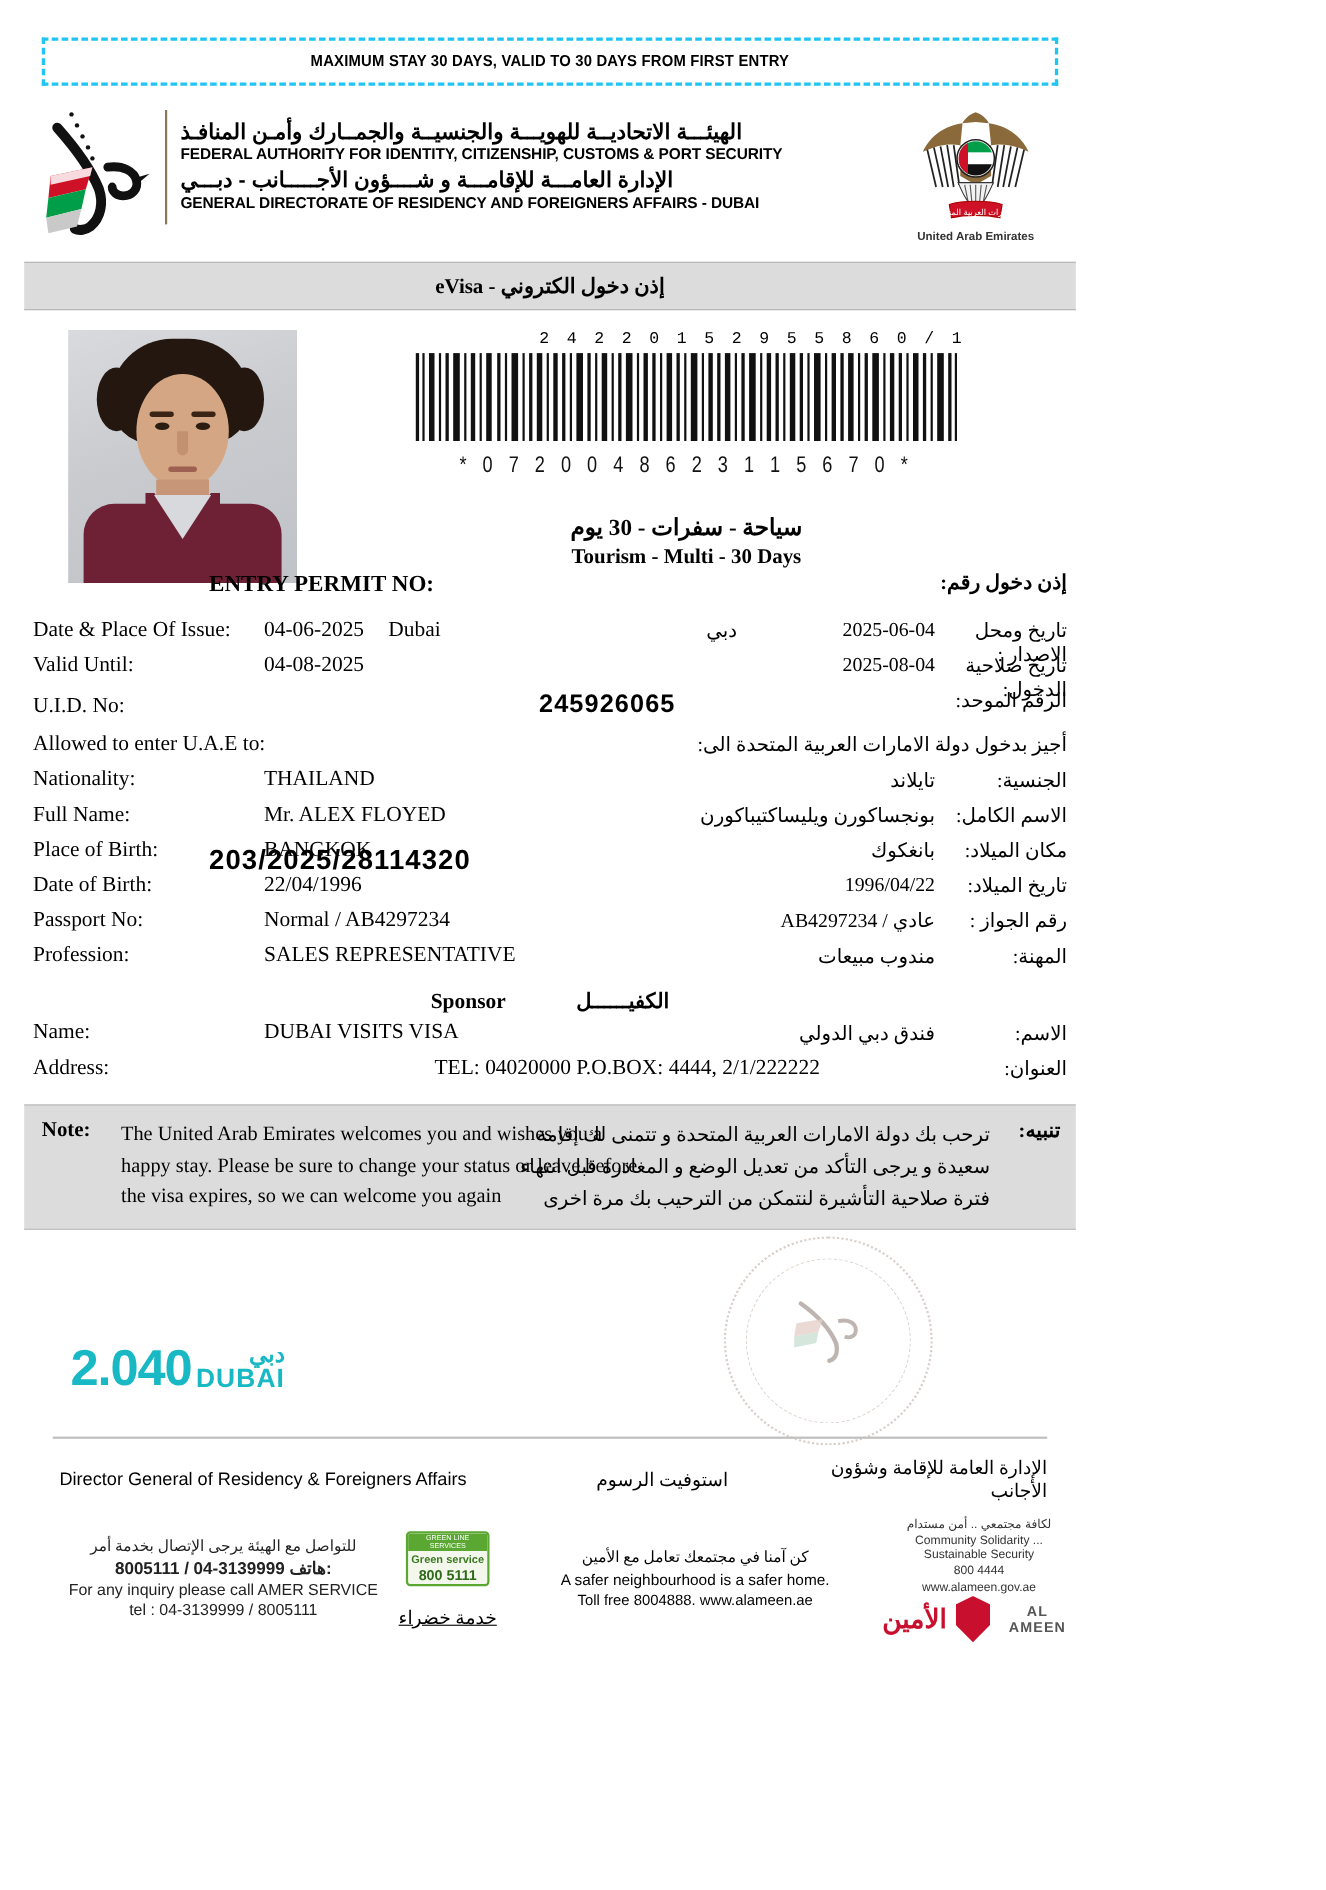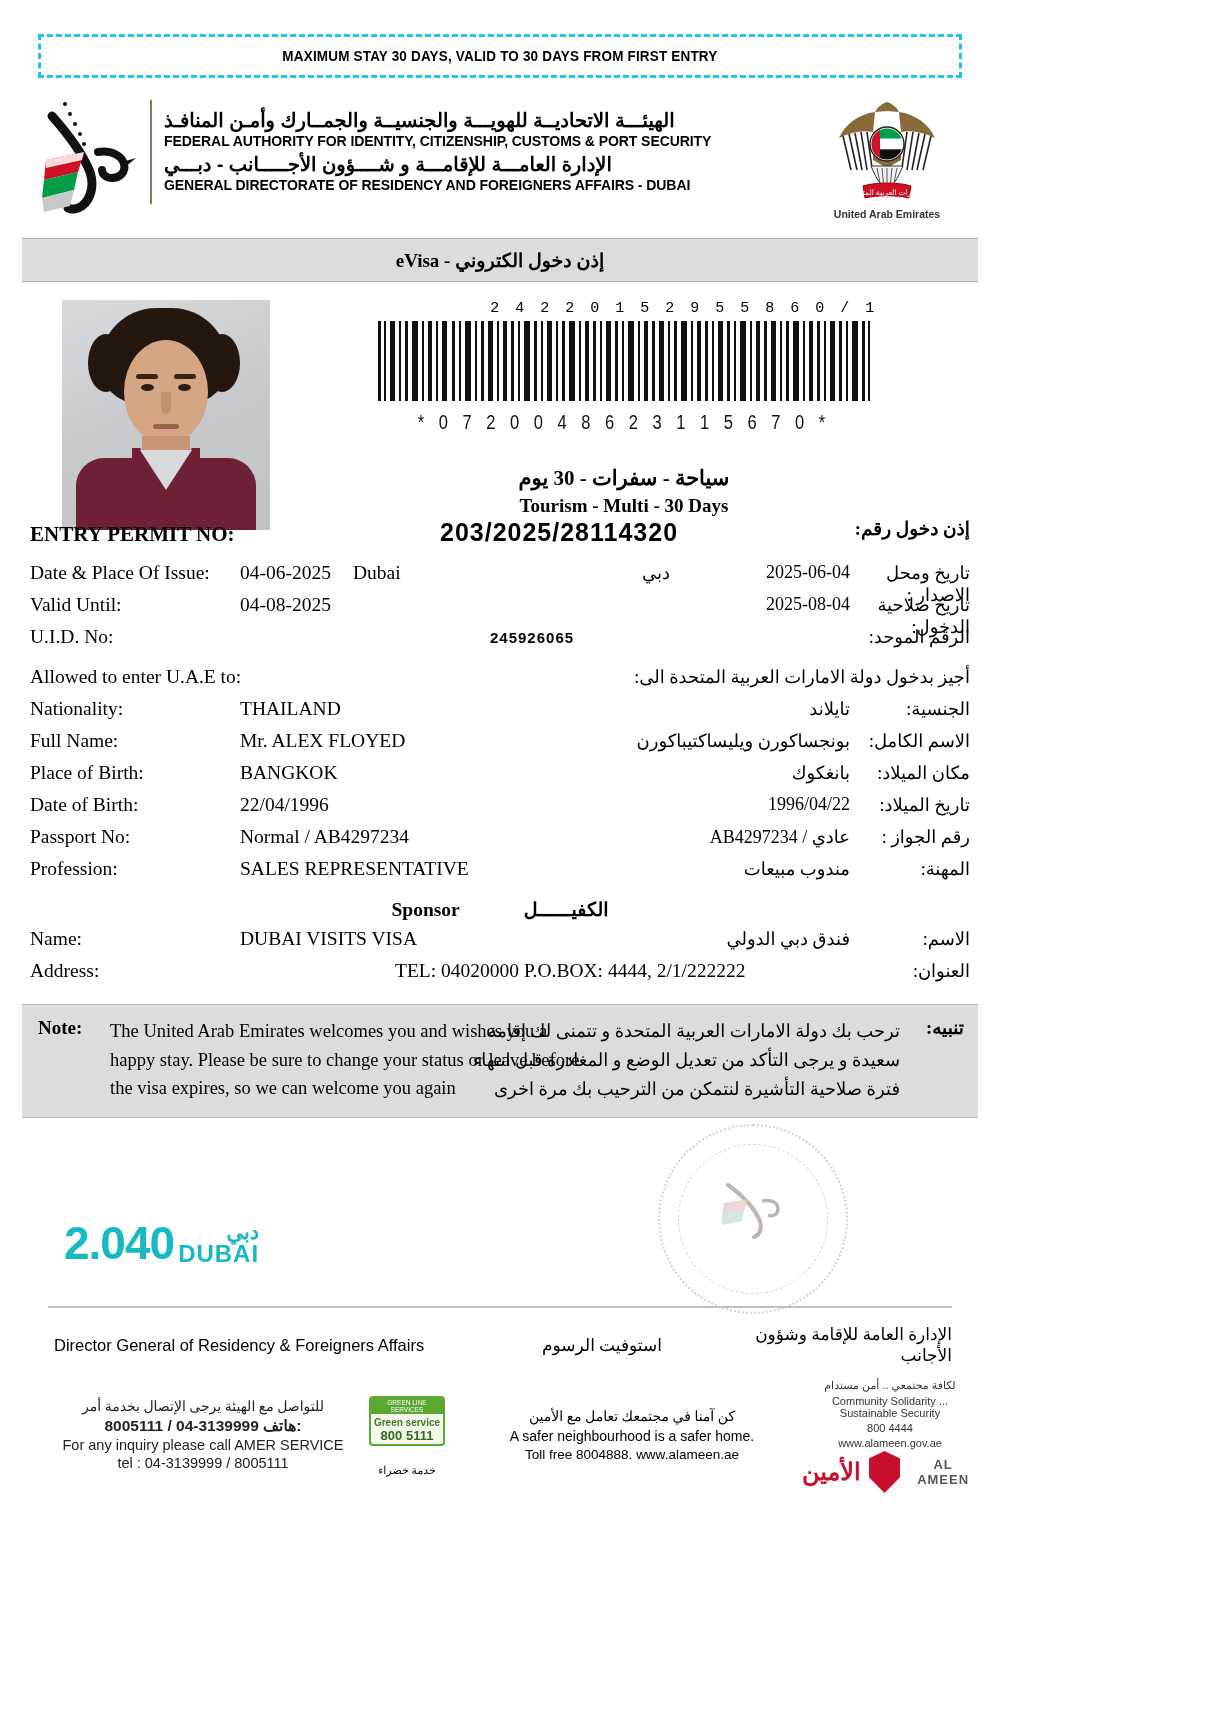--- a/index.html
+++ b/index.html
@@ -99,29 +99,29 @@
   
   .details { position: relative; padding: 6px 8px 0 8px; }
   .row { display: flex; align-items: baseline; height: 32px; position: relative; }
   .r-label { width: 210px; font-size: 19.5px; flex: 0 0 210px; }
   .r-value { font-size: 19.5px; }
   .r-value2 { font-size: 19.5px; margin-left: 22px; }
   .a-label { position: absolute; right: 0; width: 105px; text-align: right; font-size: 18px; direction: rtl; }
   .a-value { position: absolute; right: 120px; font-size: 18px; direction: rtl; text-align: right; }
   .a-value2 { position: absolute; right: 300px; font-size: 18px; direction: rtl; }
 
-  .row-permit { height: 44px; }
+  .row-permit { height: 44px; flex-direction: column; }
   .permit-label { font-family: "Liberation Serif", serif; font-weight: bold; font-size: 21px; width: 250px; flex: 0 0 250px;}
   .permit-no {
     font-family: "Liberation Sans", sans-serif; font-weight: bold; font-size: 25px;
     letter-spacing: 1px; margin-left: 160px;
   }
   .permit-ar { position: absolute; right: 0; font-weight: bold; font-size: 18.5px; direction: rtl; }
 
-  .uid-no { font-family: "Liberation Sans", sans-serif; font-weight: bold; font-size: 15px; letter-spacing: 1px; margin-left: 250px; }
+  .uid-no { font-family: "Liberation Sans", sans-serif; font-weight: bold; font-size: 23px; letter-spacing: 1px; margin-left: 250px; }
 
   .sponsor-head { text-align: center; height: 38px; padding-top: 8px; position: relative; }
   .sp-en { font-weight: bold; font-size: 19.5px; margin-right: 60px; }
   .sp-ar { font-weight: bold; font-size: 19px; direction: rtl; }
 
   
   .note-box {
     background: #dcdcdc; border-top: 1px solid #b8b8b8; border-bottom: 1px solid #b8b8b8;
     margin-top: 12px; padding: 12px 16px 14px 16px; display: flex; position: relative;
     min-height: 108px;
@@ -163,21 +163,21 @@
   .fb-num { font-family: "Liberation Sans", sans-serif; font-size: 15.5px; font-weight: bold; margin-top: 2px; color:#222;}
   .fb-en { font-family: "Liberation Sans", sans-serif; font-size: 14.5px; margin-top: 2px; color:#222;}
   .fb-col2 { width: 110px; text-align: center; padding-top: 4px; }
   .green-badge {
     width: 76px; height: 50px; border: 2px solid #5aa832; border-radius: 4px;
     margin: 0 auto; background: #f4f7ec; position: relative; overflow:hidden;
   }
   .gb-top { background:#5aa832; color:#fff; font-size:6.5px; font-family:"Liberation Sans",sans-serif; padding:1px 0;}
   .gb-txt { font-family:"Liberation Sans",sans-serif; font-size:10px; color:#3c7a22; font-weight:bold; line-height:1.1; padding-top:3px;}
   .gb-num { font-family:"Liberation Sans",sans-serif; font-size:13px; color:#2f6a1a; font-weight:bold;}
-  .fb-col2 .fb-ar-sm { font-size: 11px; direction: rtl; margin-top: 18px; }
+  .fb-col2 .fb-ar-sm { font-size: 17px; direction: rtl; margin-top: 18px; text-decoration: underline; }
   .fb-col3 { width: 340px; text-align: center; }
   .fb-col4 { flex: 1; text-align: center; position: relative; }
   .alameen {
     display:flex; align-items:center; justify-content:center; gap:8px; margin-top: 2px;
   }
   .al-ar { font-family:"Liberation Sans",sans-serif; font-weight:bold; font-size:24px; color:#c8102e; direction:rtl;}
   .al-shield { width:34px; height:42px; background:#c8102e; clip-path: polygon(50% 0, 100% 18%, 100% 62%, 50% 100%, 0 62%, 0 18%); }
   .al-en { font-family:"Liberation Sans",sans-serif; font-weight:bold; font-size:13px; color:#555; letter-spacing:1px; }
   .fb-small { font-family:"Liberation Sans",sans-serif; font-size: 11px; color:#333; margin-top:3px;}
   .fb-col3 .l1 { font-size:14px; direction:rtl; }

